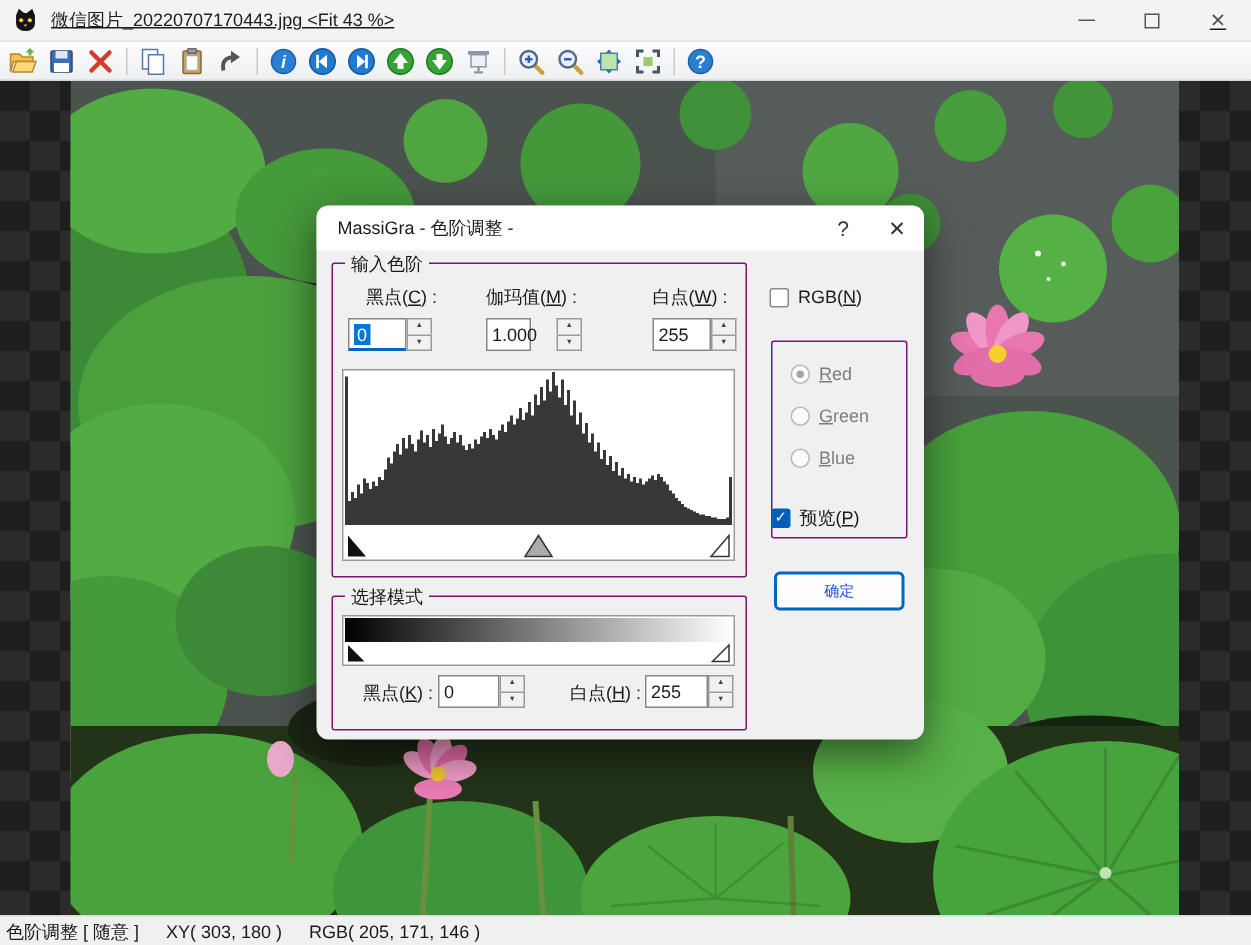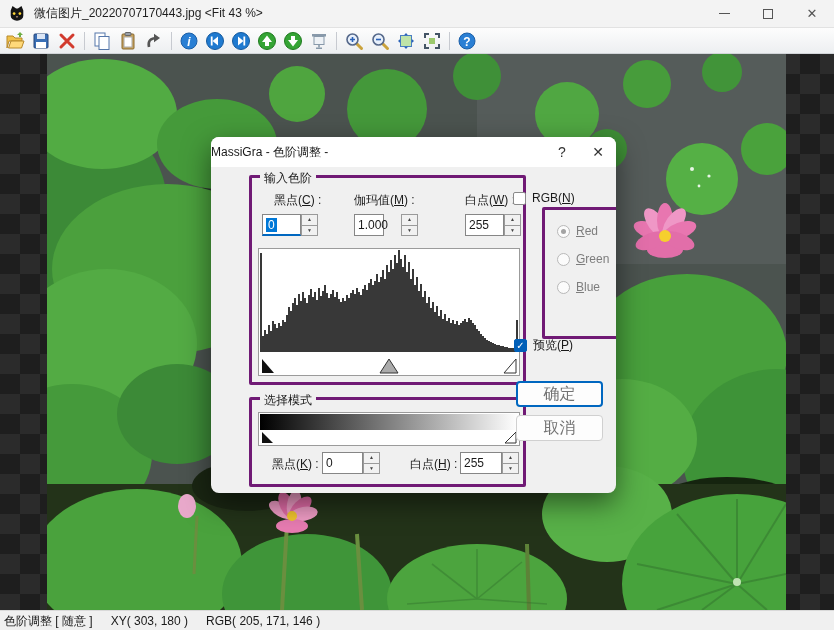--- a/index.html
+++ b/index.html
@@ -1,21 +1,21 @@
 <!DOCTYPE html>
 <html><head>
 <meta charset="utf-8">
 <style>
   * { margin:0; padding:0; box-sizing:border-box; }
   html,body { width:834px; height:630px; overflow:hidden; }
   body { font-family:"Liberation Sans", sans-serif; font-size:12px; color:#1a1a1a; }
   .window { width:834px; height:630px; background:#f0f0f0; position:relative; box-shadow:inset 0 0 0 1px #b6babf; }
 
   
-  .titlebar { height:28px; background:#f3f3f3; display:flex; align-items:center; border-bottom:1px solid #e2e2e2; }
+  .titlebar { height:28px; background:#f3f3f3; display:flex; align-items:center; border-bottom:1px solid #e2e2e2;text-decoration:underline; }
   .app-icon { width:18px; height:18px; margin-left:8px; flex:0 0 auto; }
   .title-text { margin-left:8px; color:#1f1f1f; white-space:nowrap; }
   .win-controls { margin-left:auto; display:flex; height:100%; }
   .win-btn { width:44px; height:100%; display:flex; align-items:center; justify-content:center; color:#555; background:transparent; border:none; font-size:13px; }
   .glyph-min { width:11px; height:1px; background:#555; display:block; }
   .glyph-max { width:10px; height:10px; border:1px solid #555; display:block; }
 
   
   .toolbar { height:26px; background:linear-gradient(#fdfdfd,#edeff1); border-bottom:1px solid #d2d5d9; display:flex; align-items:center; padding-left:2px; }
   .tbtn { width:26px; height:24px; border:none; background:transparent; padding:1px; display:flex; align-items:center; justify-content:center; }
@@ -27,26 +27,26 @@
     background-color:#1e1e1e;
     background-image:
       linear-gradient(45deg,#2b2b2b 25%,transparent 25%,transparent 75%,#2b2b2b 75%),
       linear-gradient(45deg,#2b2b2b 25%,transparent 25%,transparent 75%,#2b2b2b 75%);
     background-size:40px 40px; background-position:0 0,20px 20px; }
   .photo { position:absolute; left:47px; top:0; width:739px; height:556px; }
 
   
   .dialog { position:absolute; left:211px; top:83px; width:405px; height:356px; background:#f0f0f0;
     border-radius:8px; box-shadow:0 10px 28px rgba(0,0,0,.5); overflow:hidden; }
-  .dlg-title { height:30px; background:#ffffff; display:flex; align-items:center; }
+  .dlg-title { height:30px; background:#ffffff; display:flex; align-items:center; padding-left:14px; }
   .dlg-title-text { flex:1; color:#191919; white-space:nowrap; }
   .dlg-tbtn { width:36px; height:30px; border:none; background:transparent; font-size:14px; color:#333; }
   .dlg-body { position:relative; width:405px; height:326px; }
 
-  .group { position:absolute; border:3px solid #701a75; border-radius:2px;margin-left:28px; }
+  .group { position:absolute; border:1px solid #701a75; border-radius:2px; }
   .group-legend { position:absolute; top:-8px; left:8px; background:#f0f0f0; padding:0 4px; white-space:nowrap; }
   .fs-input  { left:10px; top:8px;   width:277px; height:210px; }
   .fs-output { left:10px; top:230px; width:277px; height:90px;  }
 
   .abs { position:absolute; }
   .ak { text-decoration:underline; }
   .lbl { white-space:nowrap; }
 
   .field { height:22px; border:1px solid #868686; background:#fff; line-height:20px; padding:0 3px; }
   .field-focus { border-bottom:2px solid #0067c0; }
@@ -56,26 +56,26 @@
   .spin button:first-child { border-bottom-width:0; }
 
   .hist-box { left:6px; top:70px; width:262px; height:128px; background:#fff; border:1px solid #9b9b9b; padding:1px; }
   .grad-box { left:6px; top:12px; width:262px; height:34px; background:#fff; border:1px solid #9b9b9b; padding:1px; }
   .gradient { width:258px; height:16px; background:linear-gradient(to right,#000,#fff); }
 
   .cb { width:13px; height:13px; border:1px solid #8a8a8a; border-radius:2px; background:#fff; display:inline-flex; align-items:center; justify-content:center; flex:0 0 auto; }
   .cb.checked { background:#005fb8; border-color:#005fb8; color:#fff; font-size:10px; line-height:11px; }
   .check-row { display:flex; align-items:center; gap:6px; white-space:nowrap; }
 
-  .radio-box { left:303px; top:40px; width:91px; height:132px; }
+  .radio-box { left:303px; top:60px; width:91px; height:132px; }
   .rb { width:13px; height:13px; border:1px solid #b8b8b8; border-radius:50%; background:#fbfbfb; display:inline-flex; align-items:center; justify-content:center; flex:0 0 auto; }
   .rb.sel::after { content:""; width:5px; height:5px; border-radius:50%; background:#a3a3a3; }
   .radio-row { display:flex; align-items:center; gap:6px; color:#7d7d7d; white-space:nowrap; }
 
-  .dbtn { position:absolute; width:87px; height:26px; background:#fdfdfd; border:1px solid #d0d0d0; border-radius:4px; font-size:16px; color:#737373; }
+  .dbtn { position:absolute; width:87px; height:26px; background:#fdfdfd; border:1px solid #d0d0d0; border-radius:4px; font-size:10px; color:#1d4ed8; }
   .dbtn-default { border:2px solid #0067c0; }
 
   
   .statusbar { height:21px; background:#f0f0f0; border-top:1px solid #d9d9d9; display:flex; align-items:center; gap:18px; padding-left:4px; white-space:nowrap; }
 </style>
 </head>
 <body>
 
 <div class="window">
 
@@ -555,21 +555,20 @@
             <span><span class="ak">B</span><span>lue</span></span>
           </label>
         </div>
 
         <label class="abs check-row" style="left:303px;top:170px">
           <span class="cb checked">✓</span>
           <span><span>预览(</span><span class="ak">P</span><span>)</span></span>
         </label>
 
         <button class="dbtn dbtn-default" style="left:305px;top:214px">确定</button>
-        <button class="dbtn" style="left:305px;top:248px">取消</button>
       </div>
     </div>
   </div>
 
   <div class="statusbar">
     <span>色阶调整 [ 随意 ]</span>
     <span>XY( 303, 180 )</span>
     <span>RGB( 205, 171, 146 )</span>
   </div>
 </div>

